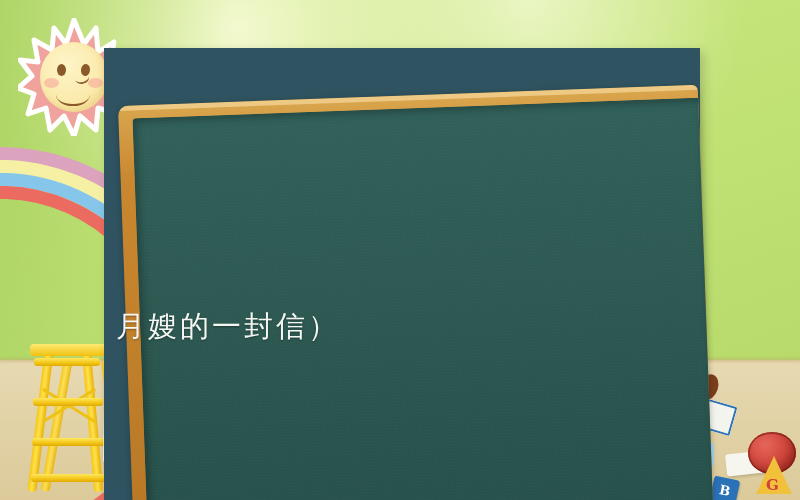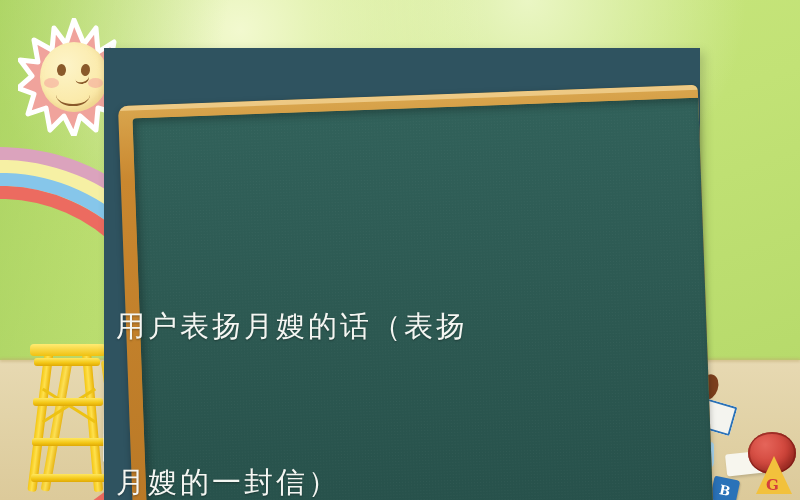--- a/index.html
+++ b/index.html
@@ -541,17 +541,16 @@
   <div class="tri-block"></div>
   <div class="tri-letter">G</div>
 
   <div class="board-back"></div>
   <div class="board-frame">
     <div class="board-frame-hi"></div>
     <div class="board-inner"></div>
   </div>
 
   <div class="board-text">
-    <div>用户表扬月嫂的话（表扬</div>
     <div>月嫂的一封信）</div>
   </div>
 
 </div>
 
 </body></html>

